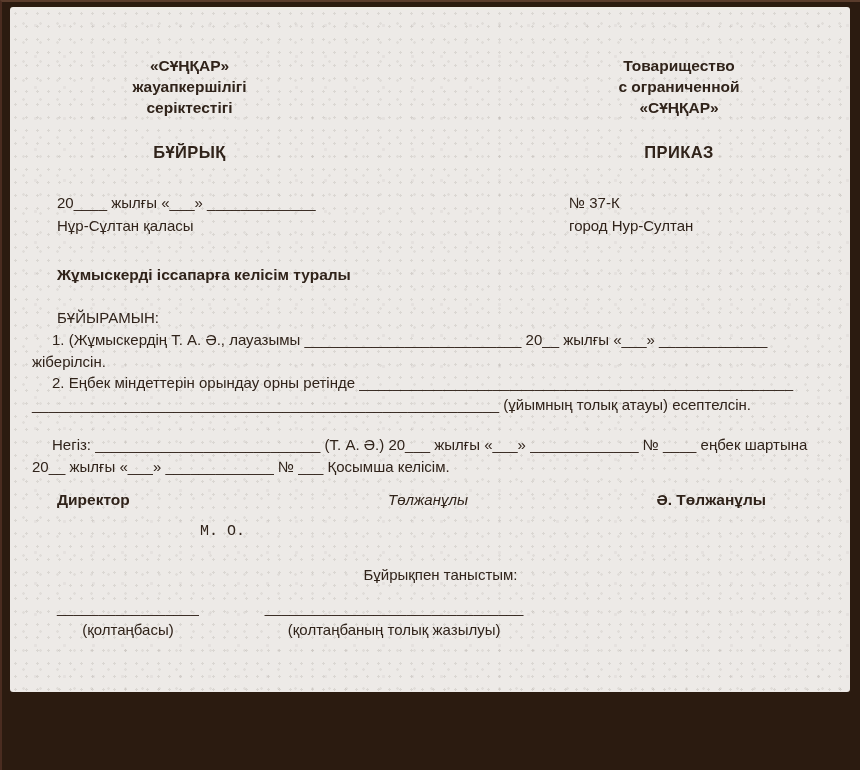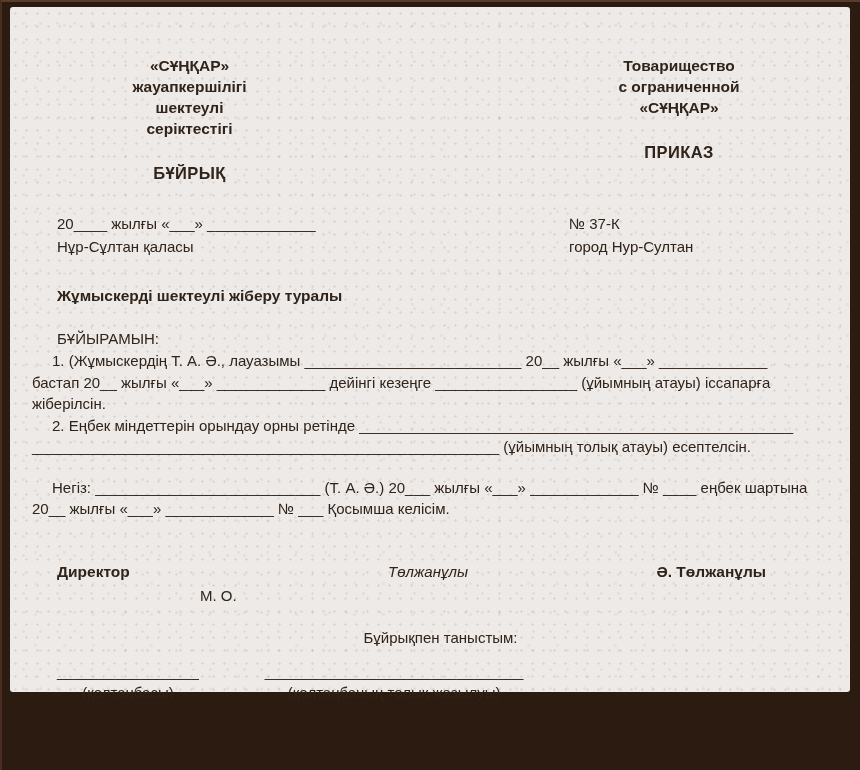--- a/index.html
+++ b/index.html
@@ -91,21 +91,21 @@
   .resolution {
     margin-top: 21px;
     margin-left: 25px;
   }
   .resolution .word { font-weight: normal; }
   .body-lines { margin-top: 1px; }
   .line { white-space: nowrap; }
   .indent { padding-left: 20px; }
   .basis { margin-top: 19px; }
   .sign-row {
-    margin-top: 41px;
+    margin-top: 12px;
     position: relative;
     height: 22px;
   }
   .sign-title {
     position: absolute;
     left: 25px;
     font-weight: bold;
     font-size: 15.5px;
   }
   .sign-surname {
@@ -114,22 +114,23 @@
     transform: translateX(-50%);
     font-style: italic;
   }
   .sign-name {
     position: absolute;
     right: 58px;
     font-weight: bold;
     font-size: 15.5px;
   }
   .seal {
-    margin-top: 2px;
+    margin-top: 10px;
     margin-left: 168px;
+    font-family: Liberation Mono, monospace;
   }
   .ack-label {
     margin-top: 21px;
     margin-left: 25px;
     text-align: center;
   }
   .ack-cols {
     margin-top: 12px;
     margin-left: 25px;
     display: flex;
@@ -150,21 +151,20 @@
 </head>
 <body>
 
 <div class="frame">
   <div class="paper">
 
     <header class="doc-header">
       <div class="hcol left">
         <div>«СҰҢҚАР»</div>
         <div>жауапкершілігі</div>
-        <div>шектеулі</div>
         <div>серіктестігі</div>
         <div class="doctype">БҰЙРЫҚ</div>
       </div>
 
 
       <div class="hcol right">
         <div>Товарищество</div>
         <div>с ограниченной</div>
         <div>«СҰҢҚАР»</div>
         <div class="doctype">ПРИКАЗ</div>
@@ -175,29 +175,28 @@
       <div class="meta-left">
         <div>20____ жылғы «___» _____________</div>
         <div>Нұр-Сұлтан қаласы</div>
       </div>
       <div class="meta-right">
         <div>№ 37-К</div>
         <div>город Нур-Султан</div>
       </div>
     </section>
 
-    <div class="subject">Жұмыскерді шектеулі жіберу туралы</div>
+    <div class="subject">Жұмыскерді іссапарға келісім туралы</div>
 
     <div class="resolution">
       <span class="word">БҰЙЫРАМЫН</span><span>:</span>
     </div>
 
     <div class="body-lines">
       <div class="line indent">1. (Жұмыскердің Т. А. Ә., лауазымы __________________________ 20__ жылғы «___» _____________</div>
-      <div class="line">бастап 20__ жылғы «___» _____________ дейінгі кезеңге _________________ (ұйымның атауы) іссапарға</div>
       <div class="line">жіберілсін.</div>
       <div class="line indent">2. Еңбек міндеттерін орындау орны ретінде ____________________________________________________</div>
       <div class="line">________________________________________________________ (ұйымның толық атауы) есептелсін.</div>
     </div>
 
     <div class="basis">
       <div class="line indent">Негіз: ___________________________ (Т. А. Ә.) 20___ жылғы «___» _____________ № ____ еңбек шартына</div>
       <div class="line">20__ жылғы «___» _____________ № ___ Қосымша келісім.</div>
     </div>
 

